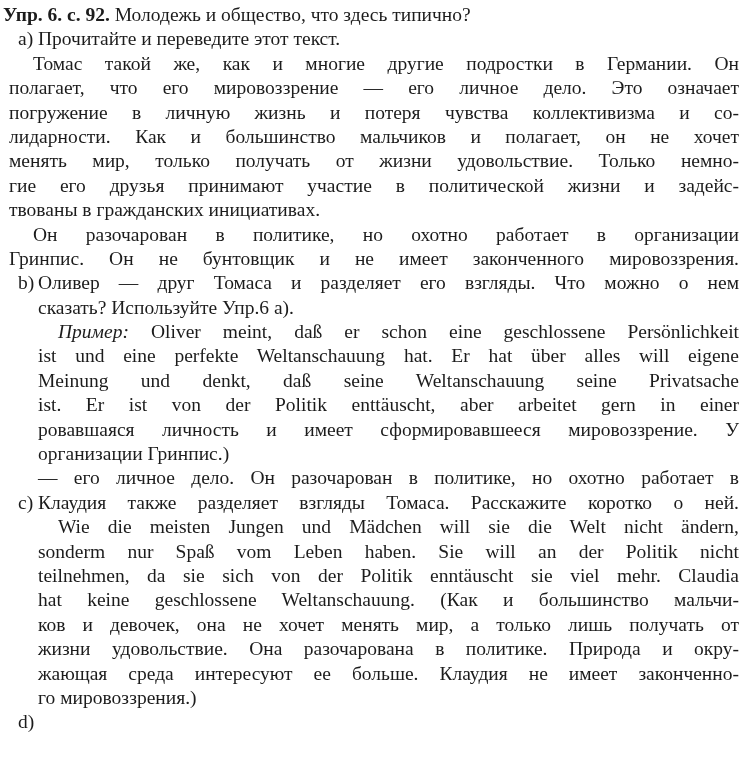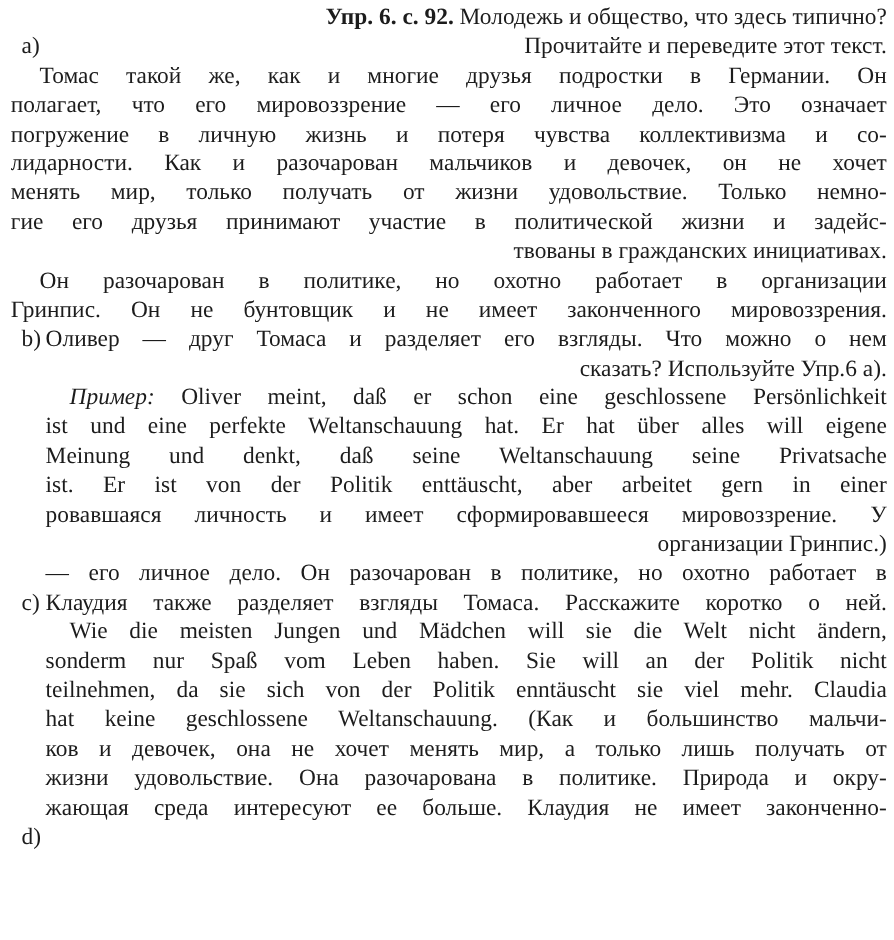--- a/index.html
+++ b/index.html
@@ -13,21 +13,20 @@
     font-family: "Liberation Serif", "DejaVu Serif", serif;
     font-size: 19.5px;
     overflow: hidden;
   }
   .line {
     line-height: 24.4px;
     height: 24.4px;
     margin-right: 6px;
     overflow: visible;
     white-space: nowrap;
-    text-align: right;
   }
   
   .j { white-space: normal; text-align: justify; text-align-last: justify; }
   .header { margin-left: 3px; }
   .b { font-weight: bold; }
   .it { font-style: italic; }
   .item { margin-left: 38px; position: relative; }
   .marker { position: absolute; left: -20px; top: 0; }
   .pa  { margin-left: 9px; }   
   .paf { margin-left: 9px; text-indent: 24px; }  
@@ -36,24 +35,24 @@
 </style>
 </head>
 <body>
 
 <div class="page">
 
   <div class="line header"><span class="b">Упр. 6. с. 92.</span><span> Молодежь и общество, что здесь типично?</span></div>
 
   <div class="line item"><span class="marker">a)</span><span>Прочитайте и переведите этот текст.</span></div>
 
-  <div class="line paf j">Томас такой же, как и многие друзья подростки в Германии. Он</div>
+  <div class="line paf j">Томас такой же, как и многие другие подростки в Германии. Он</div>
   <div class="line pa j">полагает, что его мировоззрение — его личное дело. Это означает</div>
   <div class="line pa j">погружение в личную жизнь и потеря чувства коллективизма и со-</div>
-  <div class="line pa j">лидарности. Как и разочарован мальчиков и девочек, он не хочет</div>
+  <div class="line pa j">лидарности. Как и большинство мальчиков и полагает, он не хочет</div>
   <div class="line pa j">менять мир, только получать от жизни удовольствие. Только немно-</div>
   <div class="line pa j">гие его друзья принимают участие в политической жизни и задейс-</div>
   <div class="line pa">твованы в гражданских инициативах.</div>
   <div class="line paf j">Он разочарован в политике, но охотно работает в организации</div>
   <div class="line pa j">Гринпис. Он не бунтовщик и не имеет законченного мировоззрения.</div>
 
   <div class="line item j"><span class="marker">b)</span><span>Оливер — друг Томаса и разделяет его взгляды. Что можно о нем</span></div>
 
   <div class="line item">сказать? Используйте Упр.6 а).</div>
 
@@ -68,16 +67,17 @@
 
   <div class="line item j"><span class="marker">c)</span><span>Клаудия также разделяет взгляды Томаса. Расскажите коротко о ней.</span></div>
 
   <div class="line pbf j">Wie die meisten Jungen und Mädchen will sie die Welt nicht ändern,</div>
   <div class="line pb j">sonderm nur Spaß vom Leben haben. Sie will an der Politik nicht</div>
   <div class="line pb j">teilnehmen, da sie sich von der Politik enntäuscht sie viel mehr. Claudia</div>
   <div class="line pb j">hat keine geschlossene Weltanschauung. (Как и большинство мальчи-</div>
   <div class="line pb j">ков и девочек, она не хочет менять мир, а только лишь получать от</div>
   <div class="line pb j">жизни удовольствие. Она разочарована в политике. Природа и окру-</div>
   <div class="line pb j">жающая среда интересуют ее больше. Клаудия не имеет законченно-</div>
+  <div class="line pb">го мировоззрения.)</div>
 
   <div class="line item"><span class="marker">d)</span></div>
 
 </div>
 
 </body></html>

